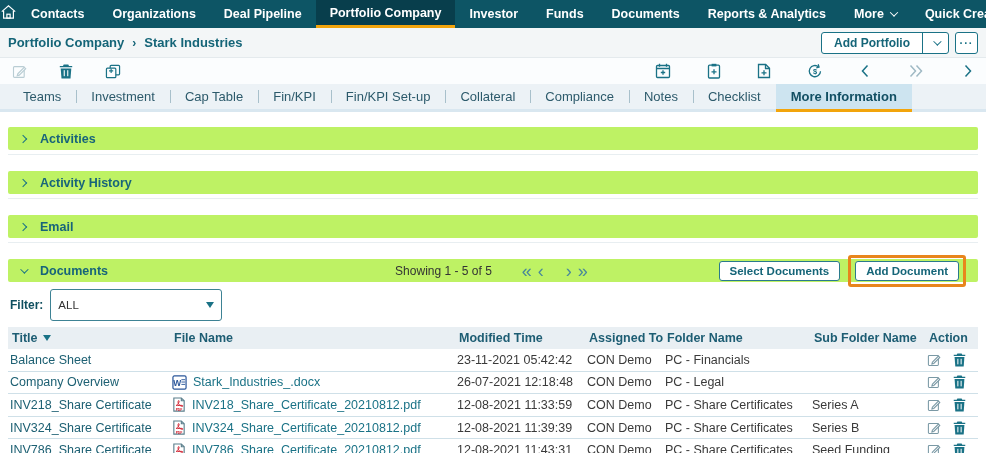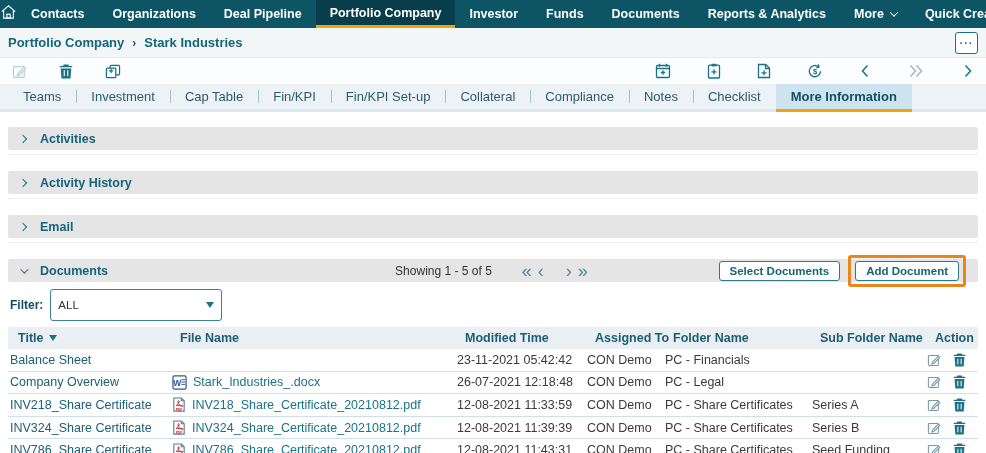--- a/index.html
+++ b/index.html
@@ -51,21 +51,21 @@
     cursor: pointer; white-space: nowrap; position: relative; }
   .tab + .tab::before { content: ""; position: absolute; left: 0; top: 6px; bottom: 6px;
     width: 1px; background: #a8c0cb; }
   .tab.active { background: #cde4f0; font-weight: 700; color: #124f63;
     box-shadow: 0 3px 0 0 #f2a40c; }
   .tab.active::before { display: none; }
 
   
   .content { padding: 15px 8px 0 8px; }
   .panel { margin-bottom: 16px; border-bottom: 1px solid #e8eef1; padding-bottom: 4px; }
-  .acc-bar { height: 23px; background: #e5e5e5; border-radius: 2px; display: flex;
+  .acc-bar { height: 23px; background: #bef264; border-radius: 2px; display: flex;
     align-items: center; padding: 0 12px; cursor: pointer; position: relative; }
   .acc-label { color: #17647a; font-size: 12.5px; font-weight: 700; margin-left: 14px; }
   .acc-chev-r { width: 6px; height: 6px; border-right: 1.8px solid #1a7286;
     border-bottom: 1.8px solid #1a7286; transform: rotate(-45deg); }
   .acc-chev-d { width: 6px; height: 6px; border-right: 1.8px solid #1a7286;
     border-bottom: 1.8px solid #1a7286; transform: rotate(45deg) translateY(-2px); }
 
   
   .doc-center { position: absolute; left: 0; right: 0; display: flex; justify-content: center;
     align-items: center; pointer-events: none; }
@@ -86,21 +86,21 @@
   .filter-select { width: 172px; height: 19px; border: 1px solid #3d8294; border-radius: 3px;
     background: #fff; display: flex; align-items: center; padding: 15px 7px; cursor: pointer; }
   .filter-value { font-size: 11.5px; color: #333; flex: 1; }
   .tri-down { width: 0; height: 0; border-left: 4.5px solid transparent;
     border-right: 4.5px solid transparent; border-top: 6px solid #1a7286; }
 
   
   .grid { display: grid; grid-template-columns: 162px 285px 130px 78px 147px 115px 53px; }
   .thead { background: #e9eff3; height: 22px; align-items: center; }
   .th { font-size: 12.5px; font-weight: 700; color: #1d5d73; display: flex; align-items: center;
-    padding-left: 10px; white-space: nowrap; }
+    padding-left: 4px; white-space: nowrap; }
   .sort-tri { width: 0; height: 0; border-left: 4.5px solid transparent;
     border-right: 4.5px solid transparent; border-top: 6px solid #1a7286; margin-left: 6px; }
   .trow { height: 22.6px; align-items: center; border-bottom: 1px solid #cfe0e8; background: #fff; text-align: center; }
   .td { font-size: 12.5px; color: #3a3a3a; padding-left: 2px; white-space: nowrap;
     overflow: hidden; display: flex; align-items: center; }
   .td.title { color: #1d6073; }
   .td.file a, .file-link { color: #1a7286; text-decoration: none; cursor: pointer; }
   .file-ic { margin-right: 6px; display: inline-flex; flex: none; }
   .act-ic { color: #7a99a5; margin-right: 12px; cursor: pointer; display: inline-flex; }
   .act-ic.trash { color: #1a7286; margin-right: 0; }
@@ -134,20 +134,26 @@
     <span>Quick Create</span>
 
   </div>
 </div>
 
 <div class="crumb-row">
   <span class="crumb">Portfolio Company</span>
   <span class="crumb-sep">›</span>
   <span class="crumb">Stark Industries</span>
   <span class="crumb-spacer"></span>
+  <div class="btn-split">
+    <span class="lbl">Add Portfolio</span>
+    <span class="caret-seg">
+      <span class="tchev"></span>
+    </span>
+  </div>
   <div class="btn-more">···</div>
 </div>
 
 <div class="toolbar">
   <div class="tl-left">
     <span class="tool-ic muted">
       <svg width="15" height="15" viewBox="0 0 16 16" fill="none" stroke="currentColor" stroke-width="1.2">
         <rect x="1.6" y="2.8" width="11.4" height="11.4" rx="1"></rect>
         <path d="M6.2 10.4 l6.9-6.9 1.5 1.5 -6.9 6.9 -2.1.6z" fill="#fbfdfe"></path>
       </svg>

